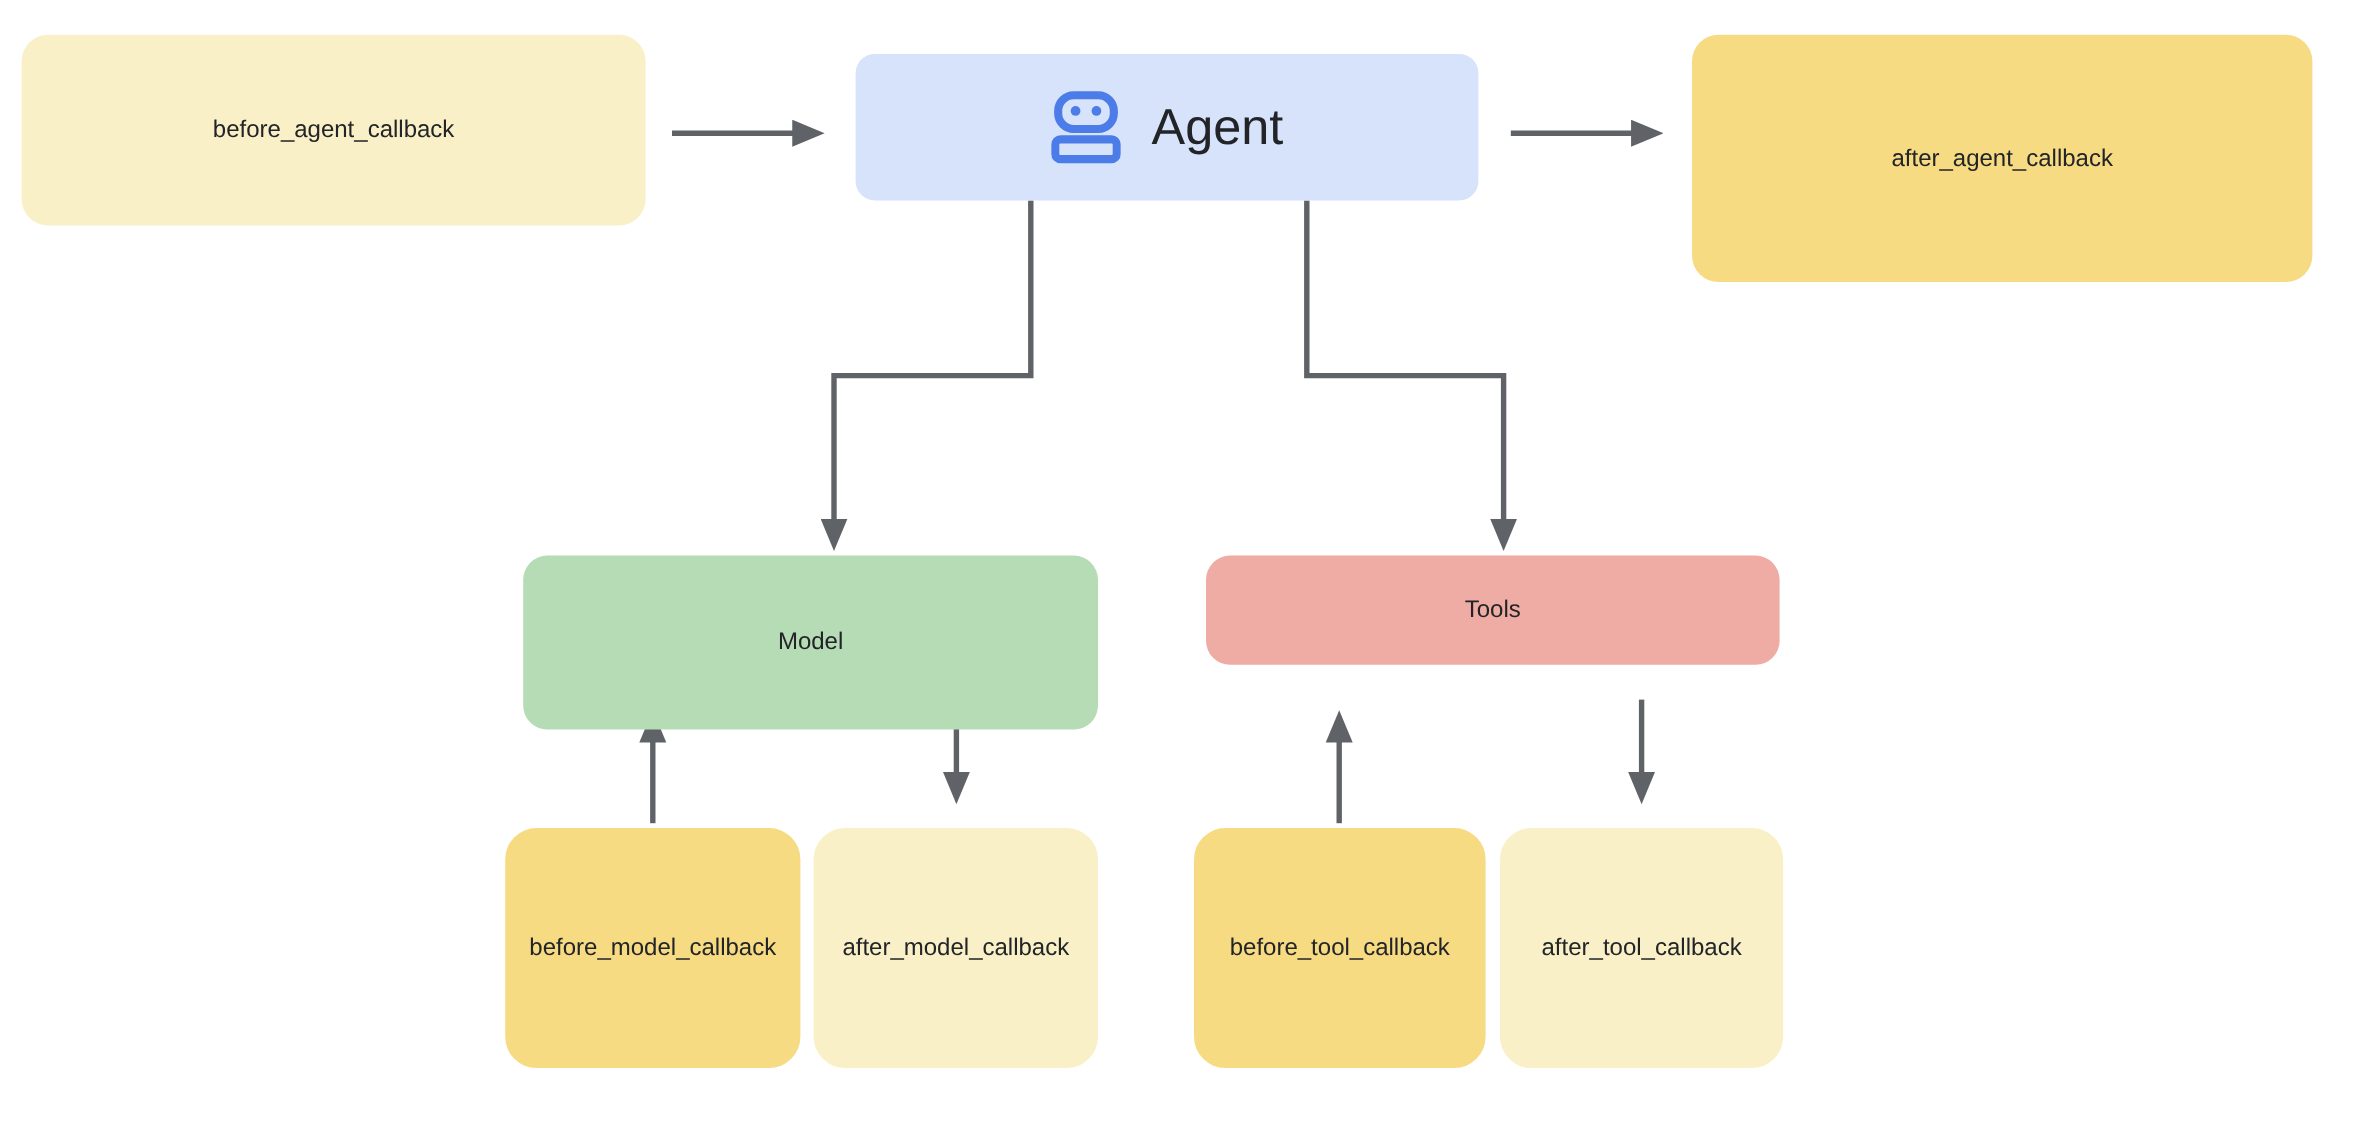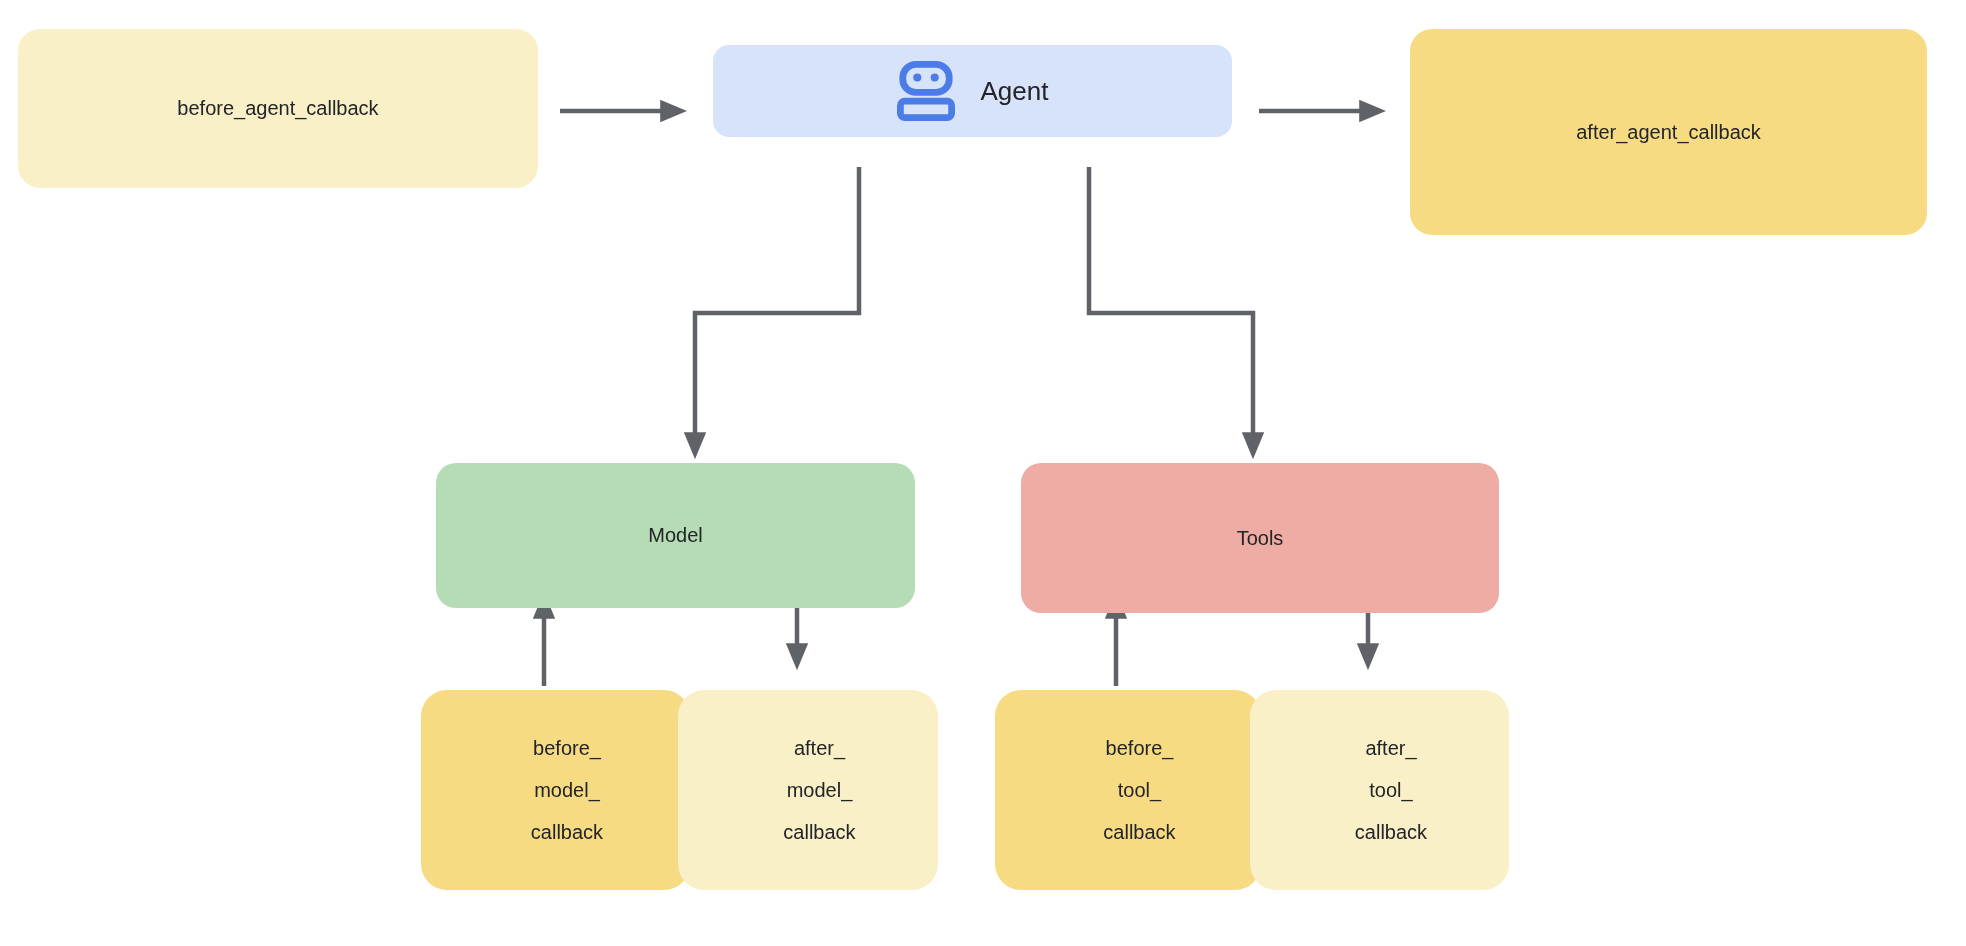--- a/index.html
+++ b/index.html
@@ -21,29 +21,29 @@
   .node {
     position: absolute;
     display: flex;
     align-items: center;
     justify-content: center;
     text-align: center;
     font-size: 20px;
     line-height: 1.25;
   }
   .n-before-agent { left: 18px;   top: 29px;  width: 520px; height: 159px; border-radius: 22px; }
-  .n-agent        { left: 713px;  top: 45px;  width: 519px; height: 92px; border-radius: 16px; font-size: 26px; gap: 26px; }
+  .n-agent        { left: 713px;  top: 45px;  width: 519px; height: 122px; border-radius: 16px; font-size: 42px; gap: 26px; }
   .n-after-agent  { left: 1410px; top: 29px;  width: 517px; height: 206px; border-radius: 22px; }
   .n-model        { left: 436px;  top: 463px; width: 479px; height: 145px; border-radius: 20px; }
-  .n-tools        { left: 1005px; top: 463px; width: 478px; height: 150px; border-radius: 20px; margin-left: 16px; }
+  .n-tools        { left: 1005px; top: 463px; width: 478px; height: 91px; border-radius: 20px; }
   .n-before-model { left: 421px;  top: 690px; width: 246px; height: 200px; border-radius: 26px; }
   .n-after-model  { left: 678px;  top: 690px; width: 237px; height: 200px; border-radius: 26px; }
   .n-before-tool  { left: 995px;  top: 690px; width: 243px; height: 200px; border-radius: 26px; }
   .n-after-tool   { left: 1250px; top: 690px; width: 236px; height: 200px; border-radius: 26px; }
-  .stack { flex-direction: column; line-height: 42px; padding-left: 23px; }
+  .stack { line-height: 42px; }
   .robot-icon { display: block; flex: 0 0 auto; }
 </style>
 </head>
 <body>
 
 <div class="canvas" style="background-color: rgb(255, 255, 255); color: rgb(34, 36, 39);">
 
   <svg class="edges-layer" width="1966" height="946" viewBox="0 0 1966 946" xmlns="http://www.w3.org/2000/svg">
     <defs>
       <marker id="arrowhead" markerWidth="6" markerHeight="5" refX="0.4" refY="2.5" orient="auto" markerUnits="strokeWidth">

